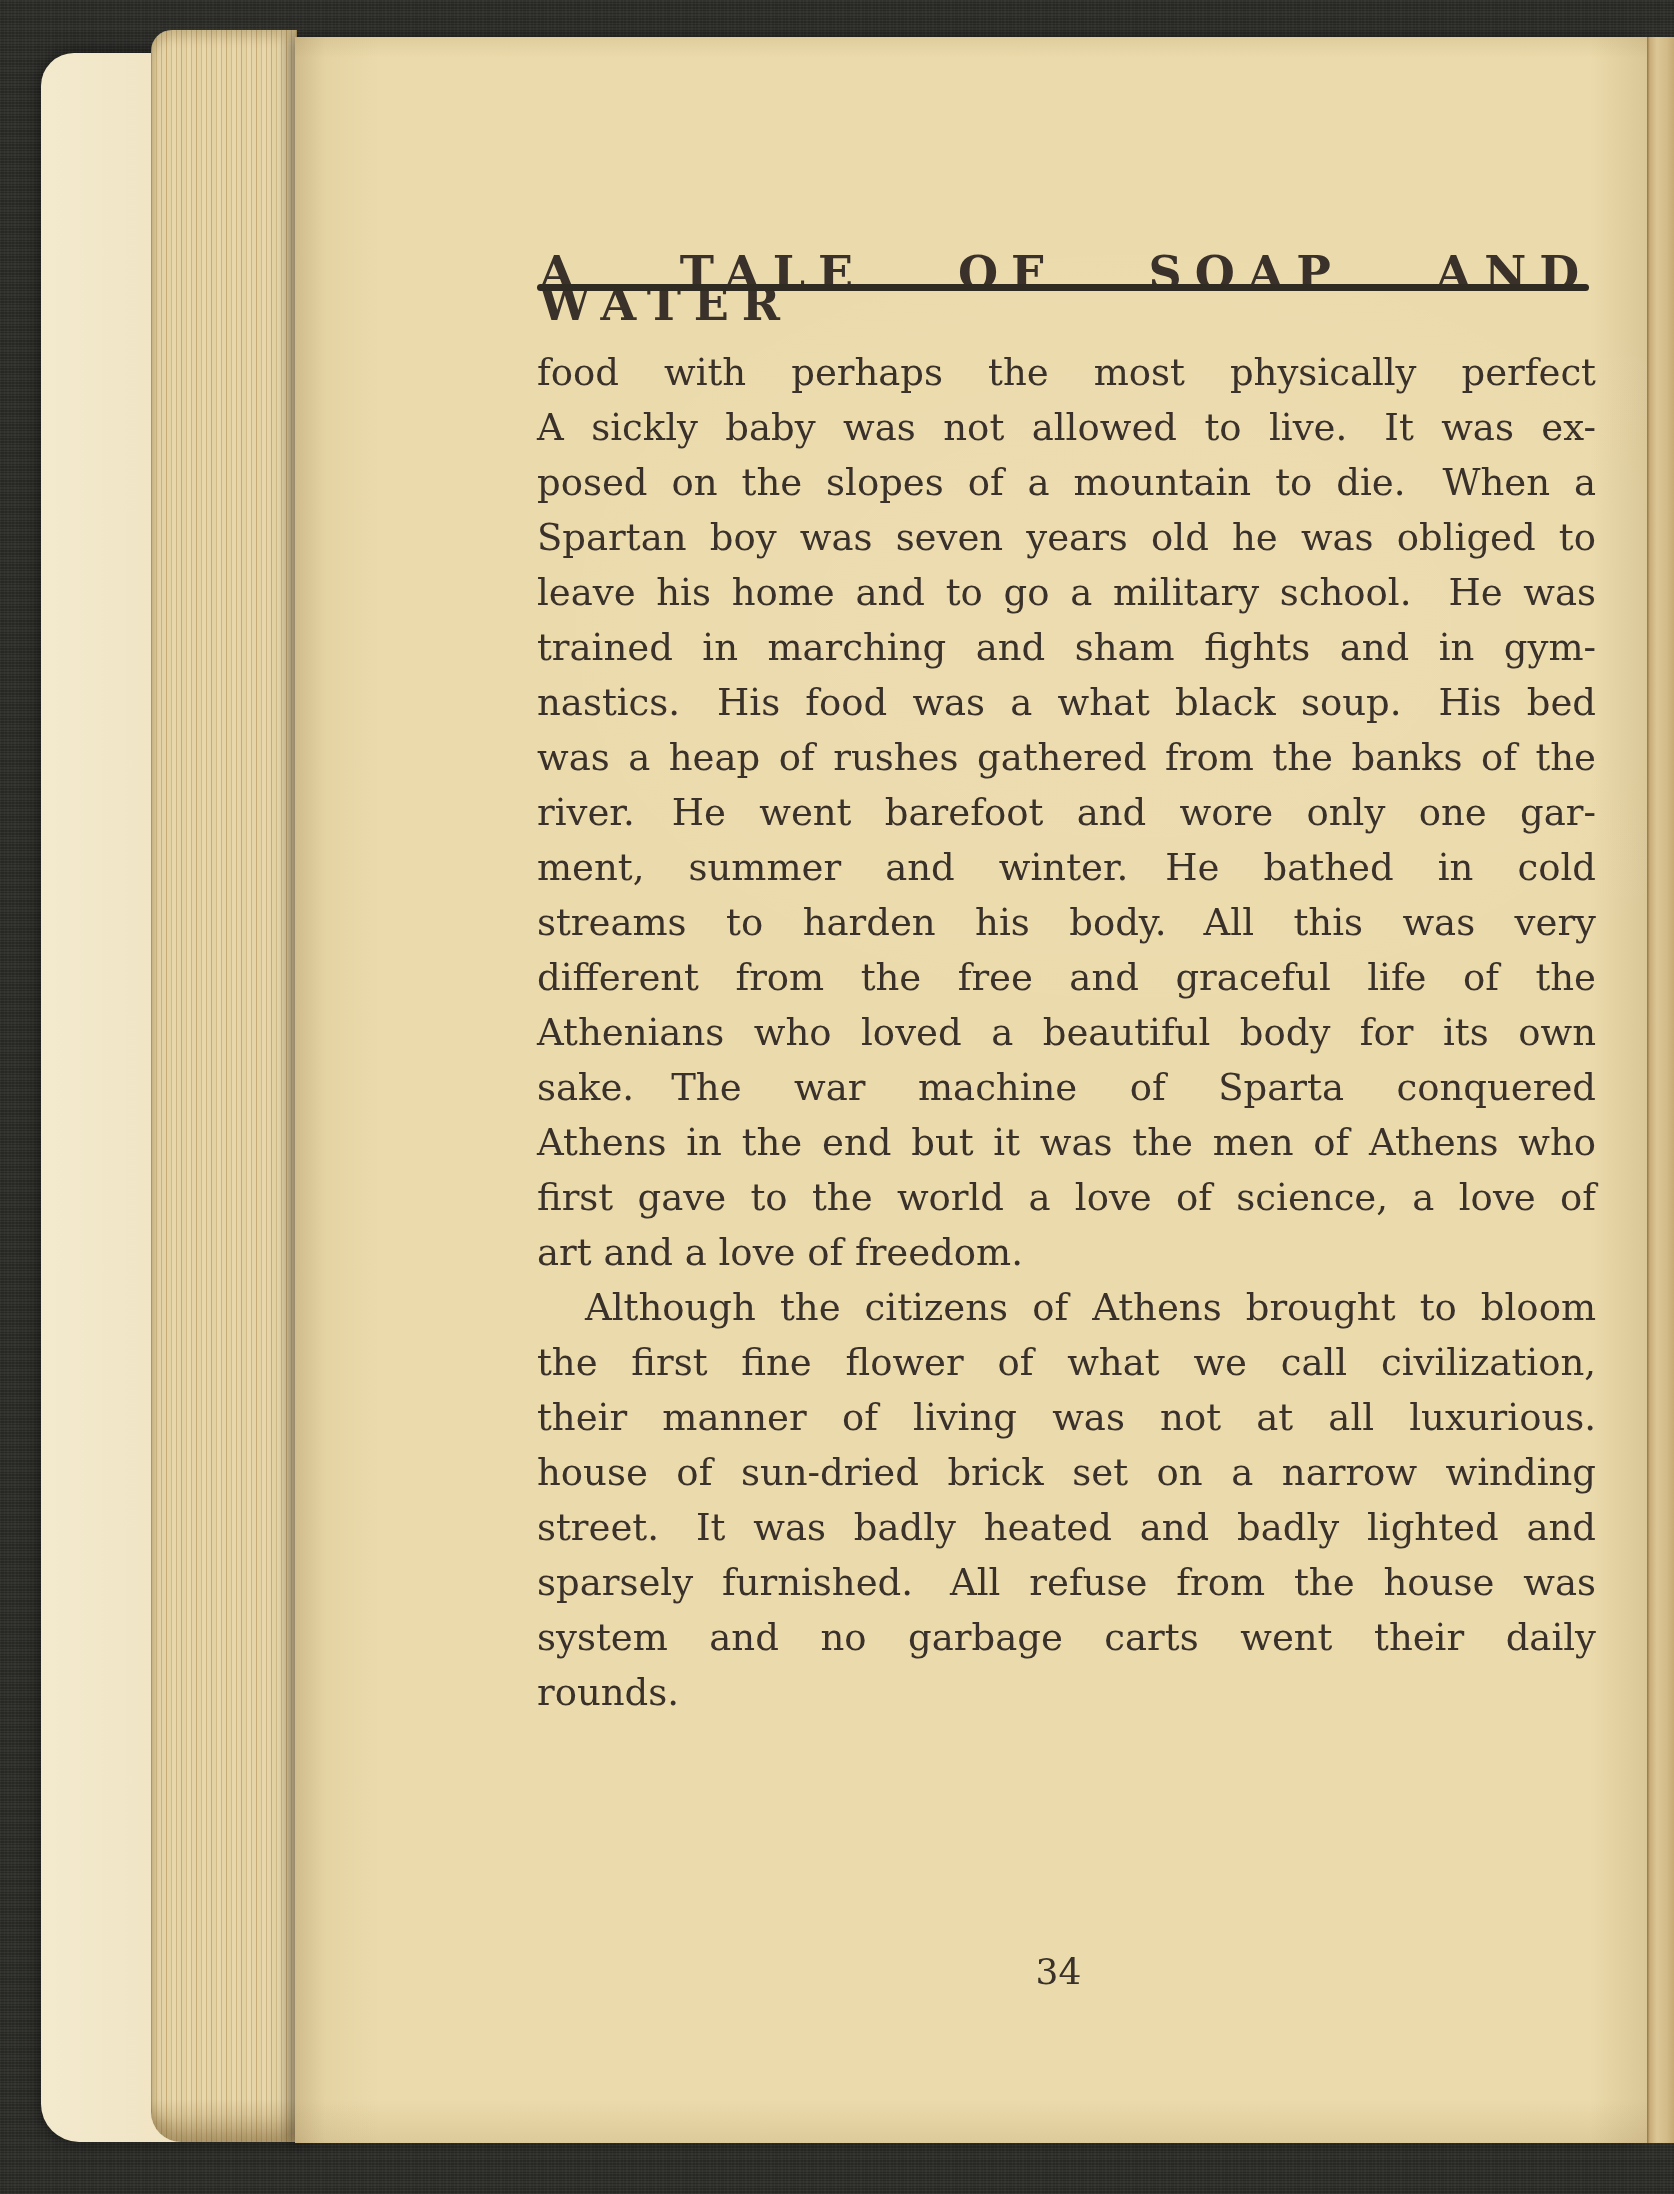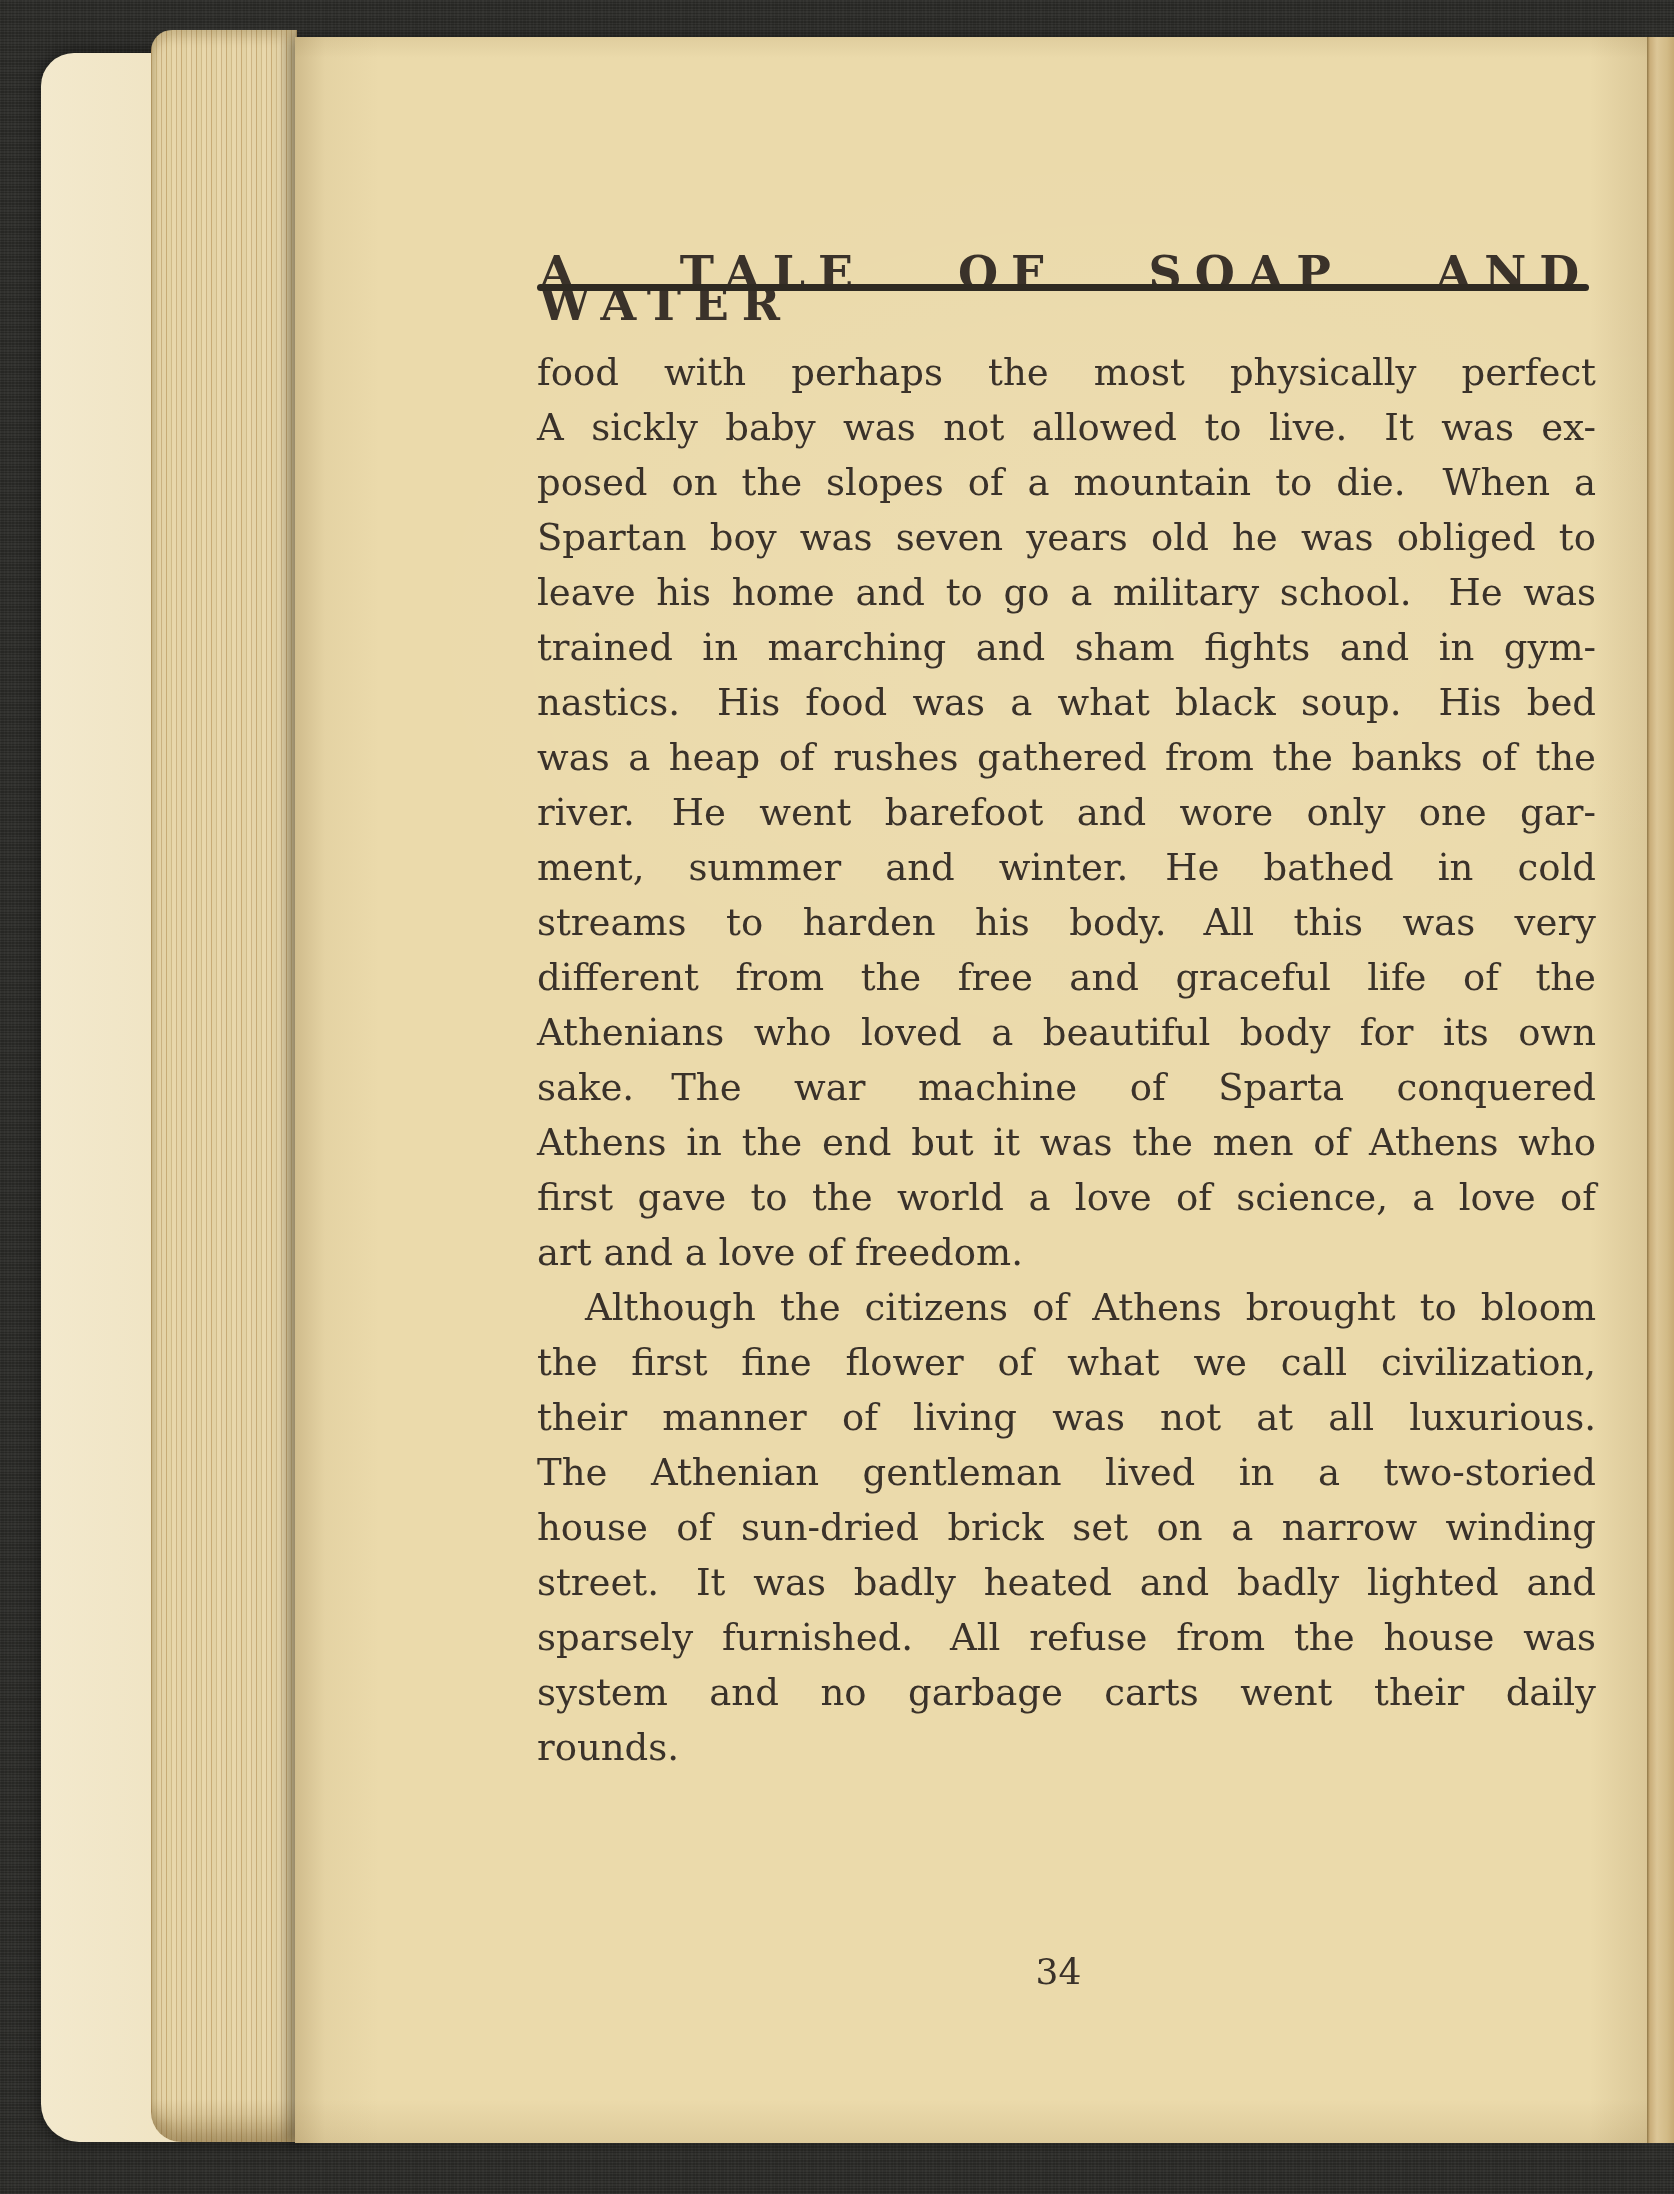--- a/index.html
+++ b/index.html
@@ -109,21 +109,20 @@
         <div class="line">streams to harden his body. All this was very</div>
         <div class="line">different from the free and graceful life of the</div>
         <div class="line">Athenians who loved a beautiful body for its own</div>
         <div class="line">sake. The war machine of Sparta conquered</div>
         <div class="line">Athens in the end but it was the men of Athens who</div>
         <div class="line">first gave to the world a love of science, a love of</div>
         <div class="line last">art and a love of freedom.</div>
         <div class="line indent">Although the citizens of Athens brought to bloom</div>
         <div class="line">the first fine flower of what we call civilization,</div>
         <div class="line">their manner of living was not at all luxurious.</div>
-        <div class="line">The Athenian gentleman lived in a two-storied</div>
         <div class="line">house of sun-dried brick set on a narrow winding</div>
         <div class="line">street. It was badly heated and badly lighted and</div>
         <div class="line">sparsely furnished. All refuse from the house was</div>
         <div class="line">system and no garbage carts went their daily</div>
         <div class="line last">rounds.</div>
       </div>
     <div class="folio">34</div>
   </div>
   <div class="fore-edge"></div>
 </div>

